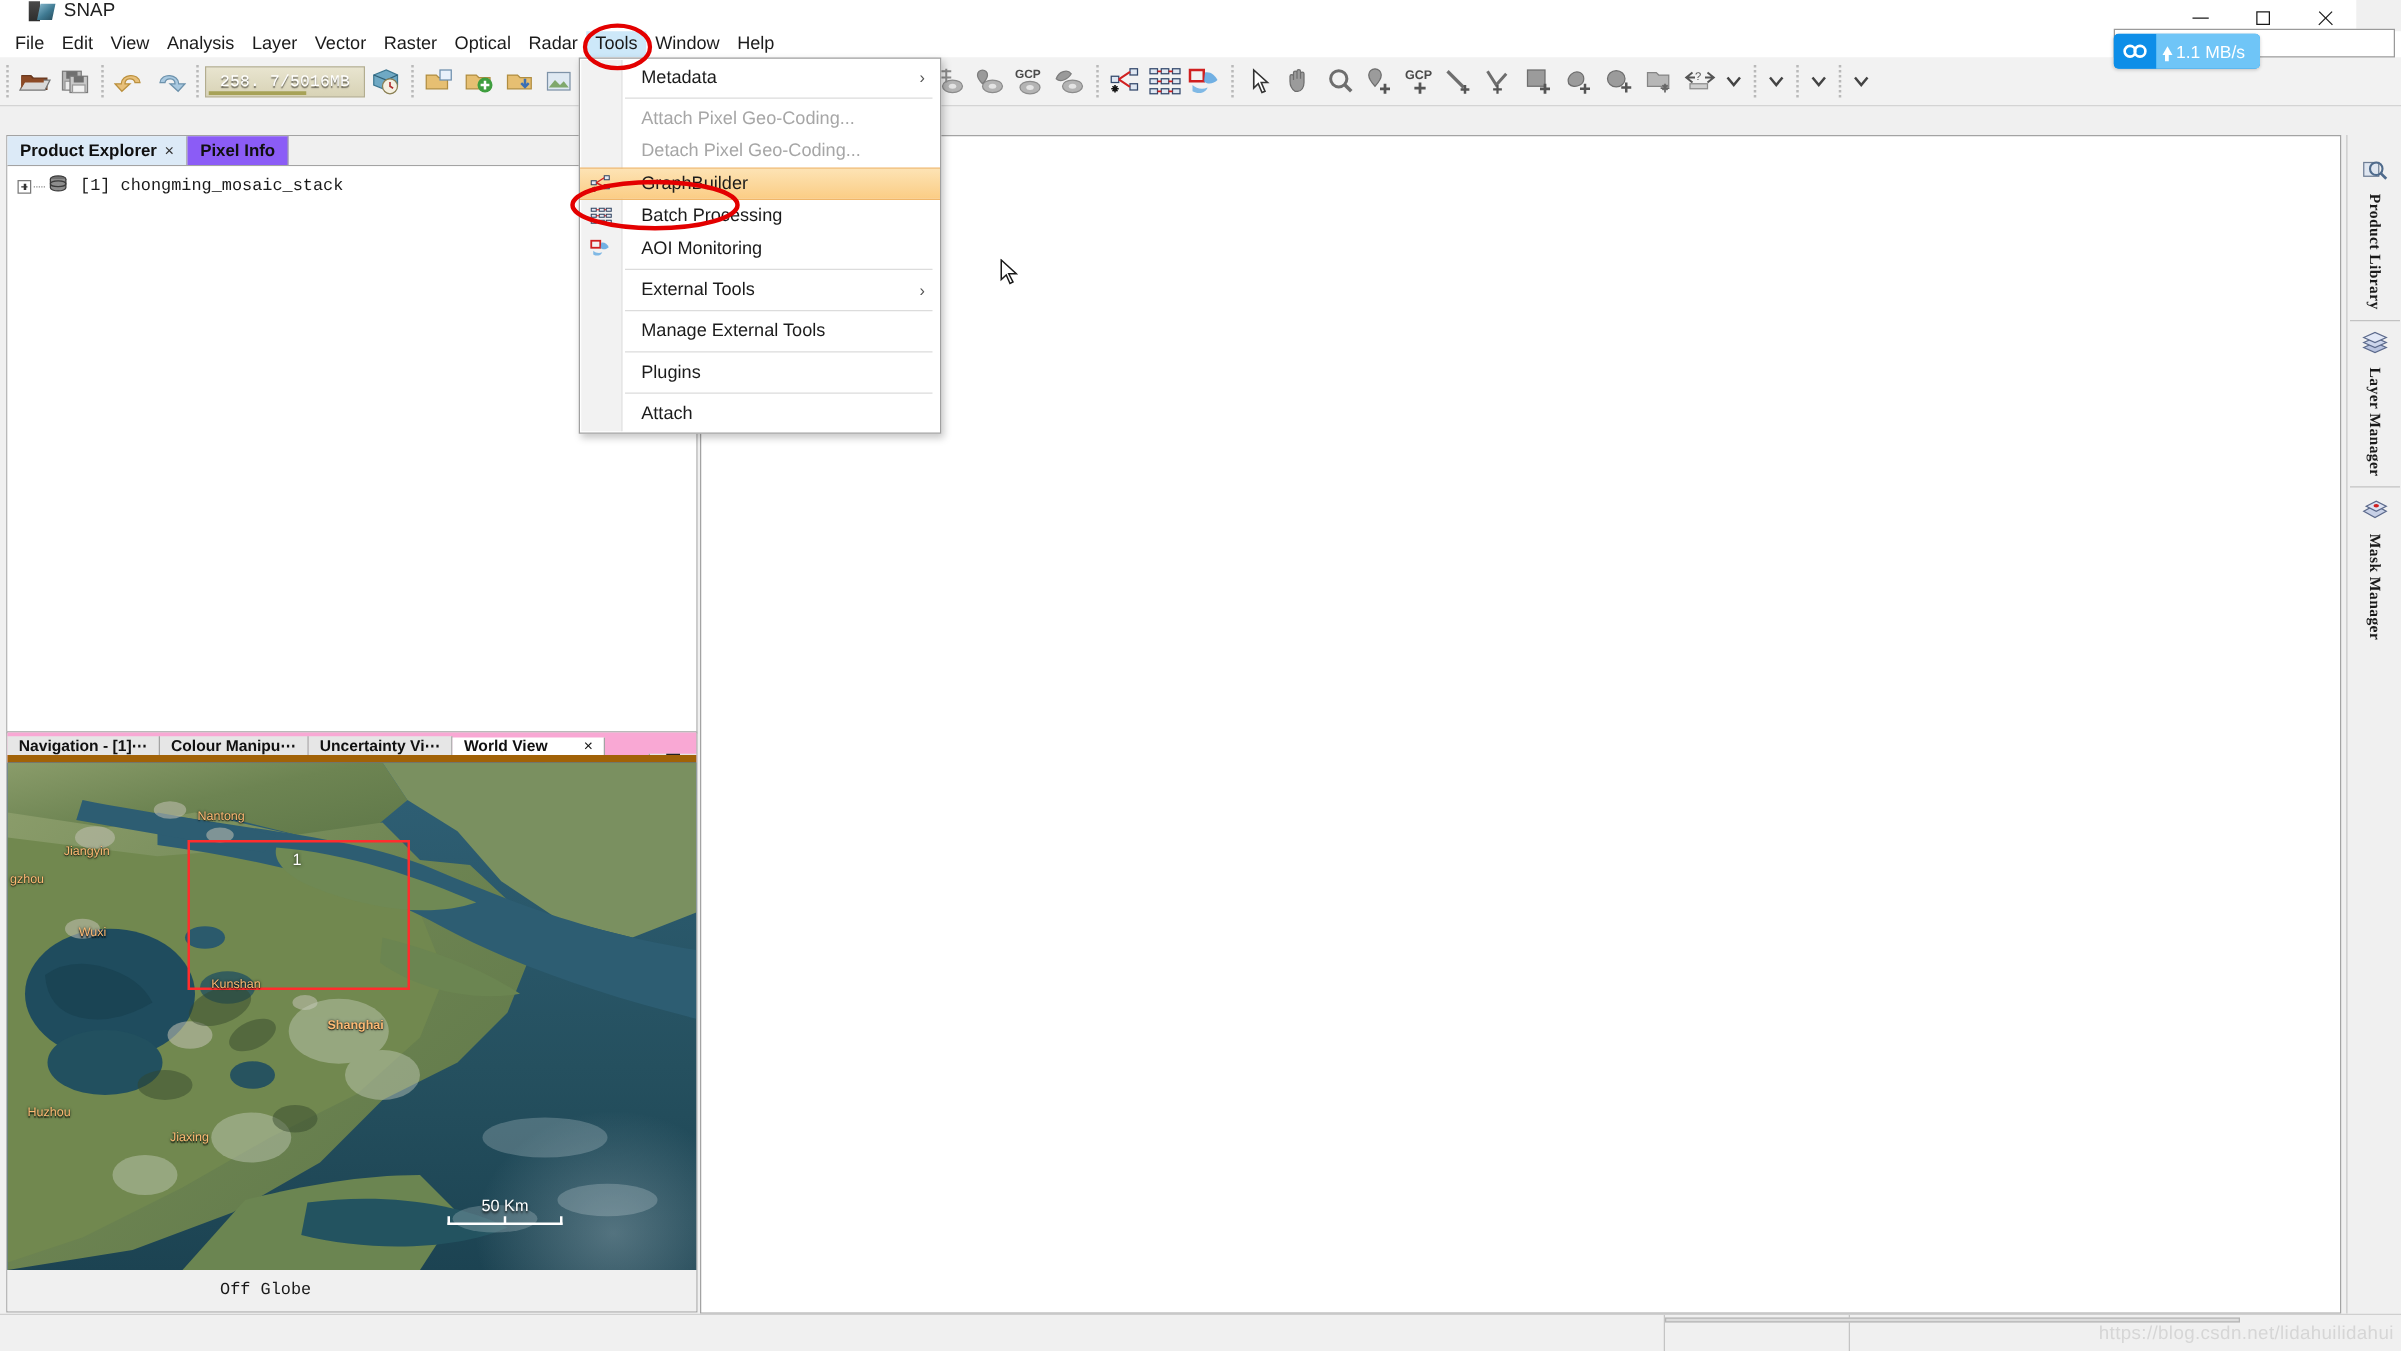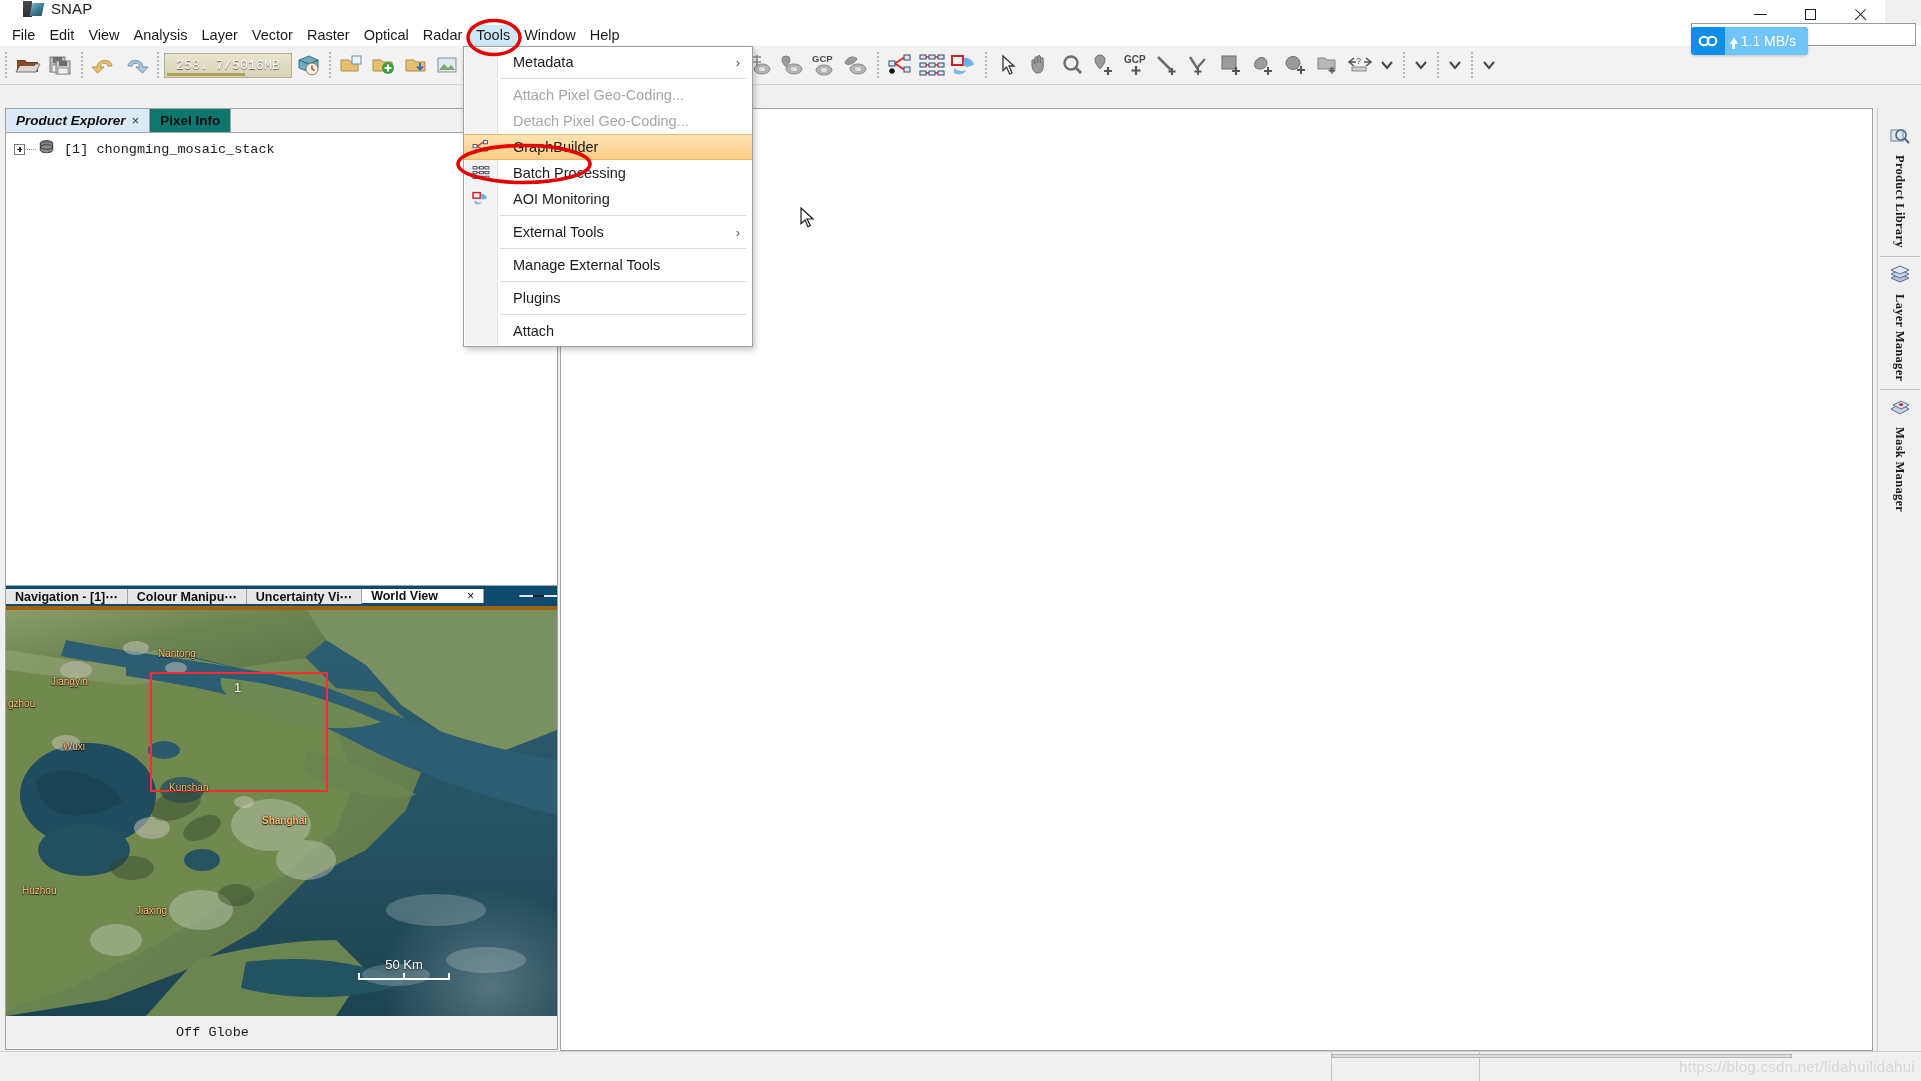--- a/index.html
+++ b/index.html
@@ -126,23 +126,23 @@
     position: absolute; left: 5px; top: 108px; width: 553px; height: 479px;
     background: #ffffff; border: 1px solid #a3a3a3;
   }
   .tabstrip {
     height: 24px; background: #f0f0f0; border-bottom: 1px solid #a3a3a3;
     display: flex; align-items: stretch;
   }
   .tabstrip .tab {
     display: flex; align-items: center; gap: 6px;
     padding: 0 10px; font-size: 13.5px; font-weight: bold; color: #101010;
-    border-right: 1px solid #a3a3a3; background: #0f766e; white-space: nowrap;
-  }
-  .tabstrip .tab.sel { background: #dceaf7; font-style: italic; }
+    border-right: 1px solid #a3a3a3; background: #8b5cf6; white-space: nowrap;
+  }
+  .tabstrip .tab.sel { background: #dceaf7; }
   .tabstrip .tab .tabclose { font-size: 13px; font-weight: normal; color: #333; }
   .tabstrip .tab-filler { flex: 1; background: #f0f0f0; border-right: 1px solid #a3a3a3; }
   .tree-area { padding: 6px 0 0 0; background: #fff; height: calc(100% - 24px); }
   .tree-row { display: flex; align-items: center; gap: 2px; padding: 1px 0 1px 8px; }
   .tree-expander {
     width: 11px; height: 11px; border: 1px solid #7a7a7a; background: #fff;
     position: relative; flex: none;
   }
   .tree-expander::before {
     content: ""; position: absolute; left: 2px; top: 4.5px; width: 5px; height: 1.2px; background: #333;
@@ -155,22 +155,22 @@
     font-family: "Liberation Mono", monospace; font-size: 13.5px; color: #1a1a1a;
     margin-left: 7px; white-space: nowrap;
   }
 
   
   .world-panel {
     position: absolute; left: 5px; top: 585px; width: 553px; height: 465px;
     background: #ffffff; border: 1px solid #a3a3a3;
   }
   .world-tabs {
-    height: 24px; background: #0c4a6e; border-bottom: 4px solid #a16207;
-    display: flex; align-items: center;
+    height: 24px; background: #f9a8d4; border-bottom: 6px solid #a16207;
+    display: flex; align-items: flex-end;
   }
   .world-tabs .tab {
     display: flex; align-items: center; gap: 7px; padding: 0 9px;
     font-size: 12.5px; font-weight: bold; color: #101010;
     border-right: 1px solid #a3a3a3; background: #e6e6e6; white-space: nowrap;
   }
   .world-tabs .tab.sel { background: #ffffff; }
   .world-tabs .minbtn {
     margin-left: auto; width: 38px; display: flex; align-items: center; justify-content: center;
     background: #e6e6e6; border-left: 1px solid #a3a3a3;

